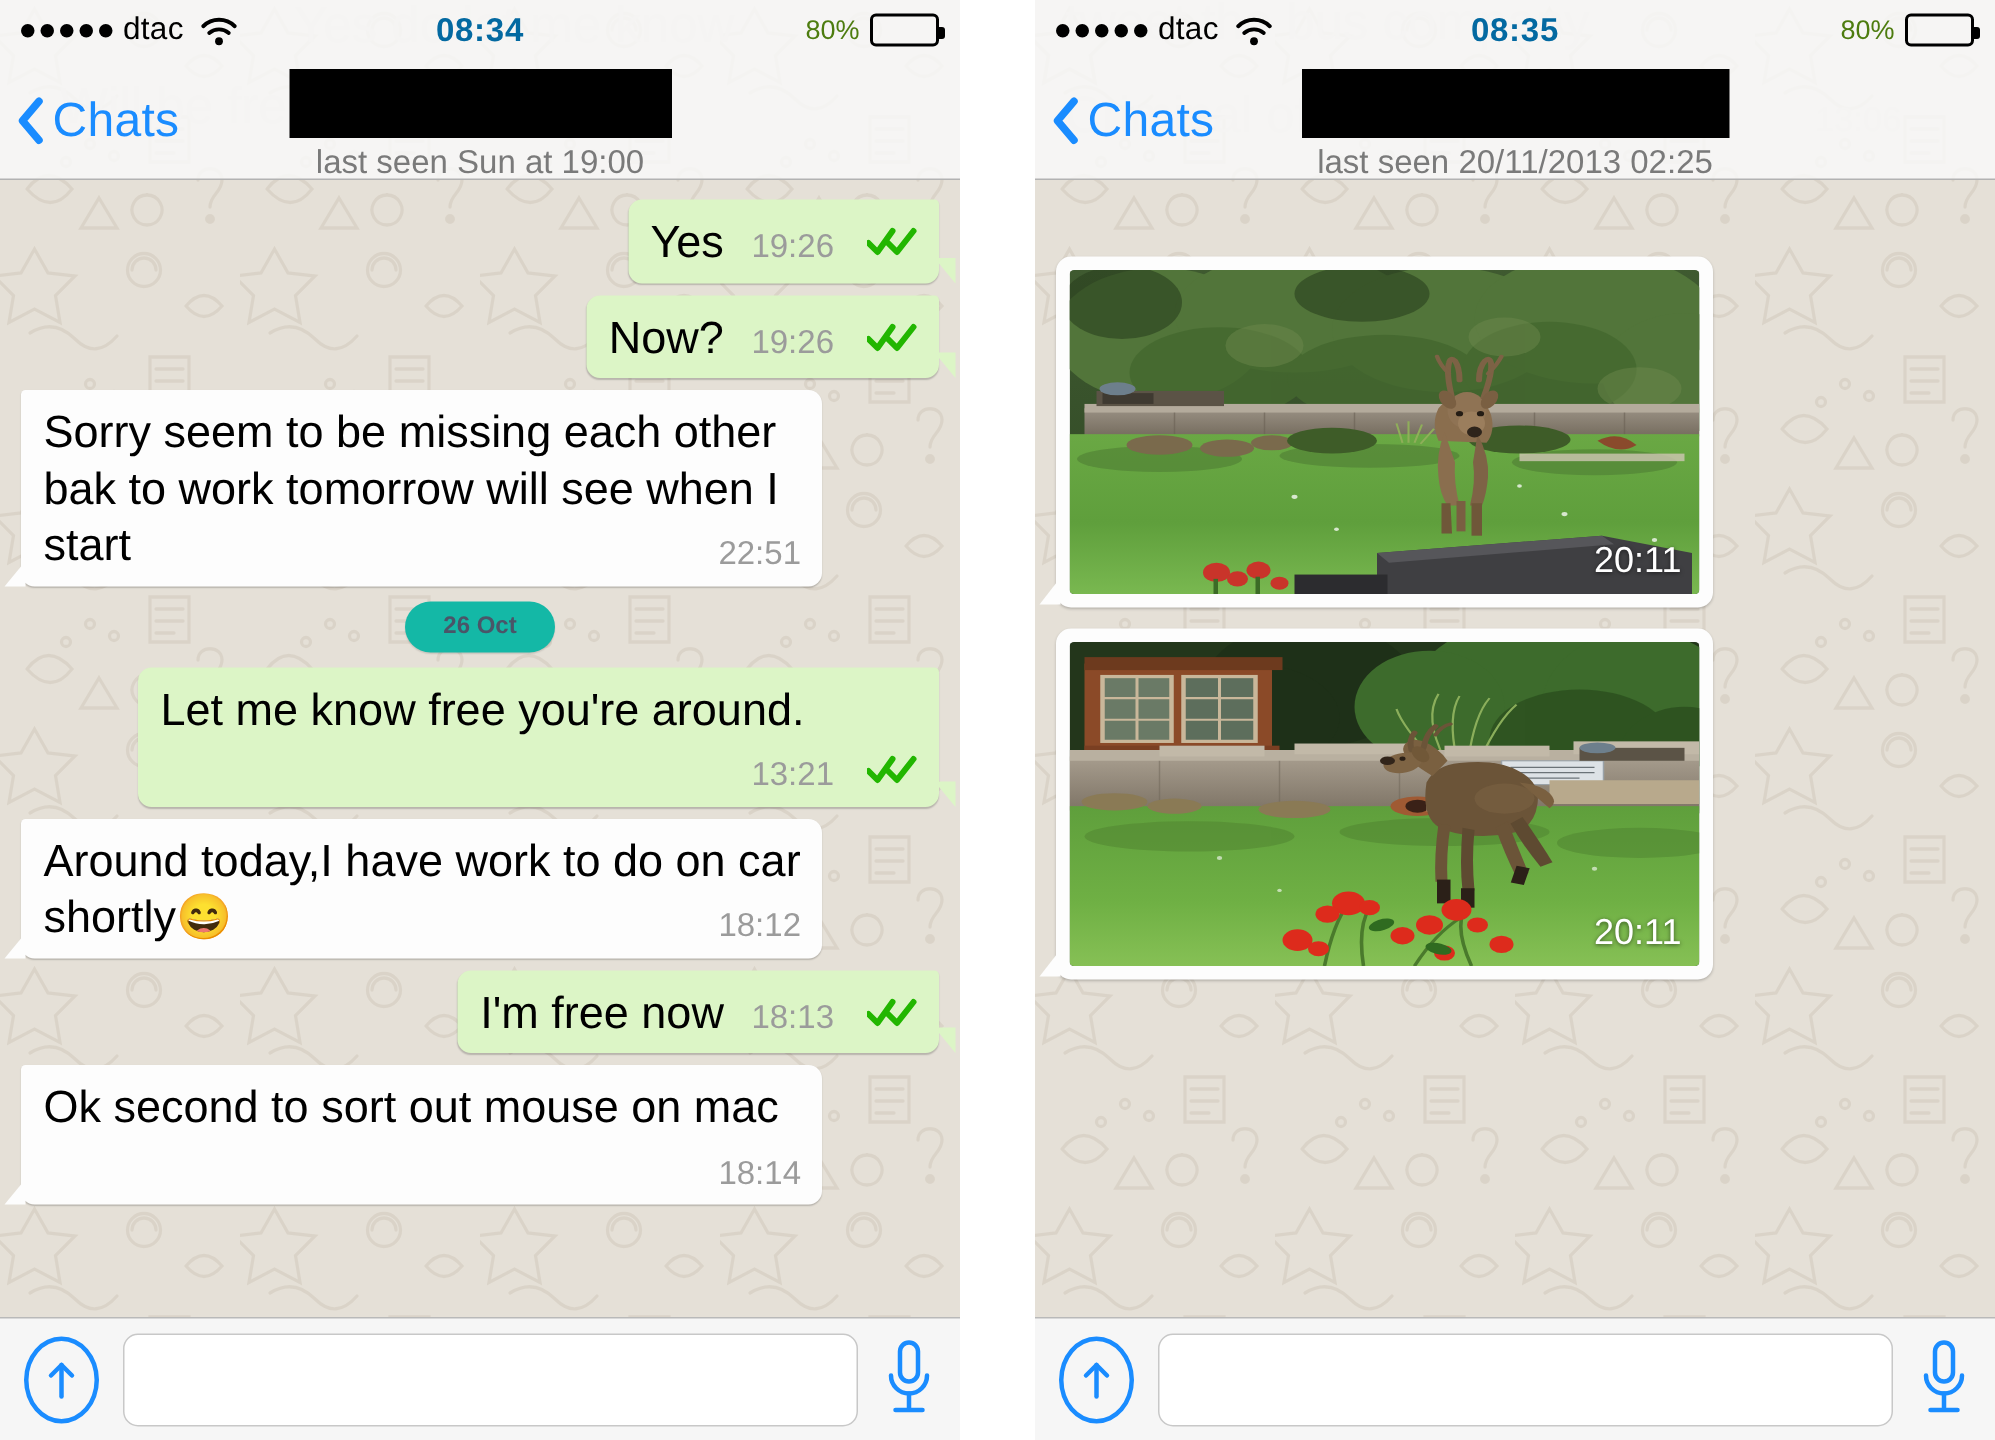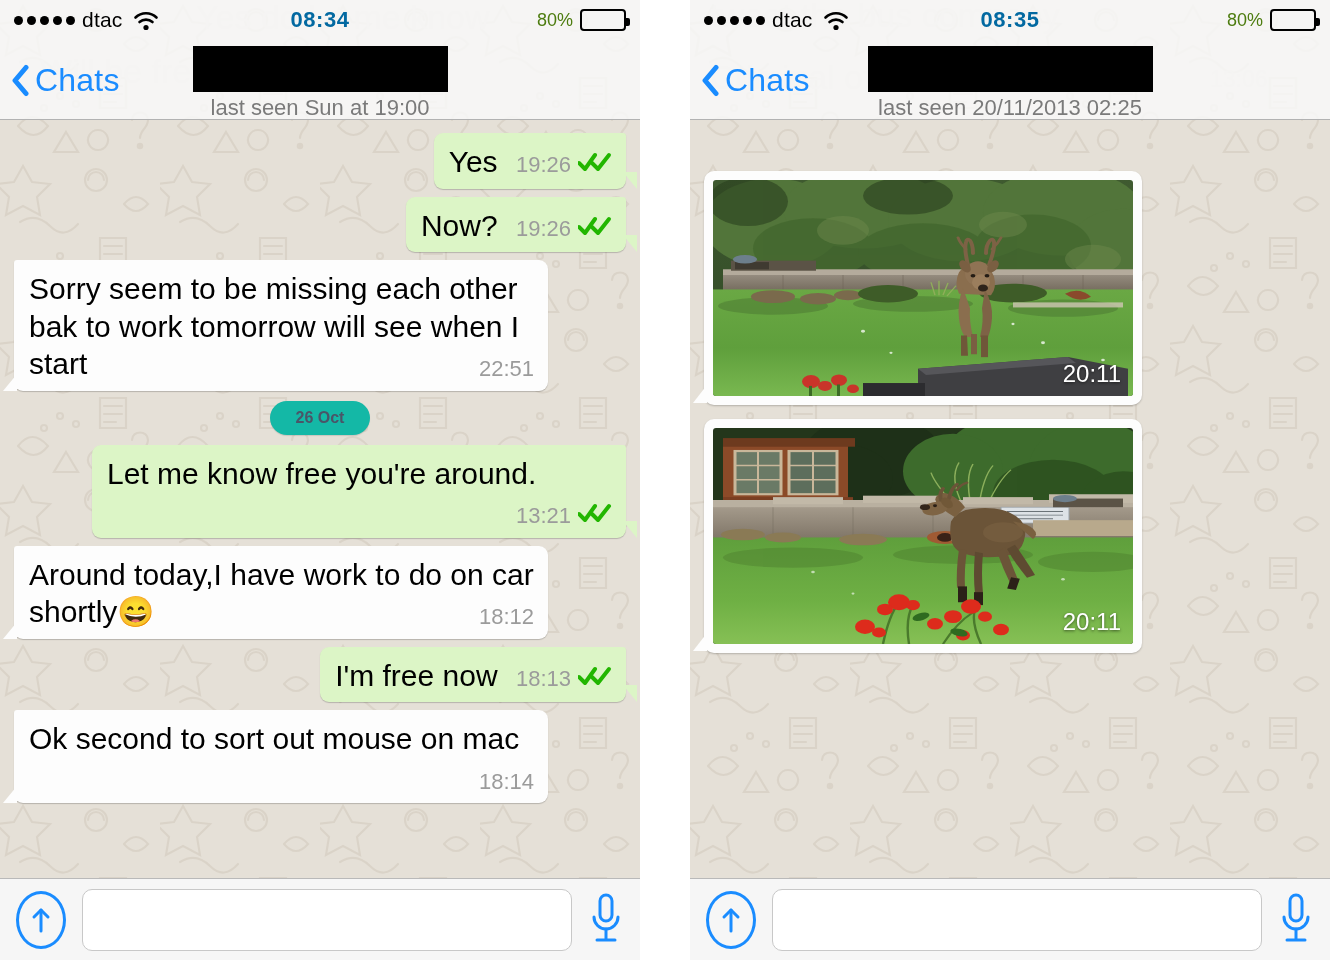--- a/index.html
+++ b/index.html
@@ -138,21 +138,21 @@
   }
   .bubble.out::after {
     content:""; position: absolute; right: -11px; bottom: 0px;
     width: 0; height: 0;
     border-style: solid;
     border-width: 0 14px 17px 0;
     border-color: transparent #dcf5c6 transparent transparent;
   }
   .msgtext { display: inline; }
   .meta {
-    display: inline-flex; align-items: center; gap: 7px;
+    display: inline-flex; align-items: center; gap: 22px;
     font-size: 22px; color: #9b9b9b;
     margin-left: 10px;
     vertical-align: baseline;
     white-space: nowrap;
   }
   .meta.floatright { float: right; margin-top: 10px; }
   .ticks { display: inline-block; }
 
   .datepill {
     background: #14b8a6;

